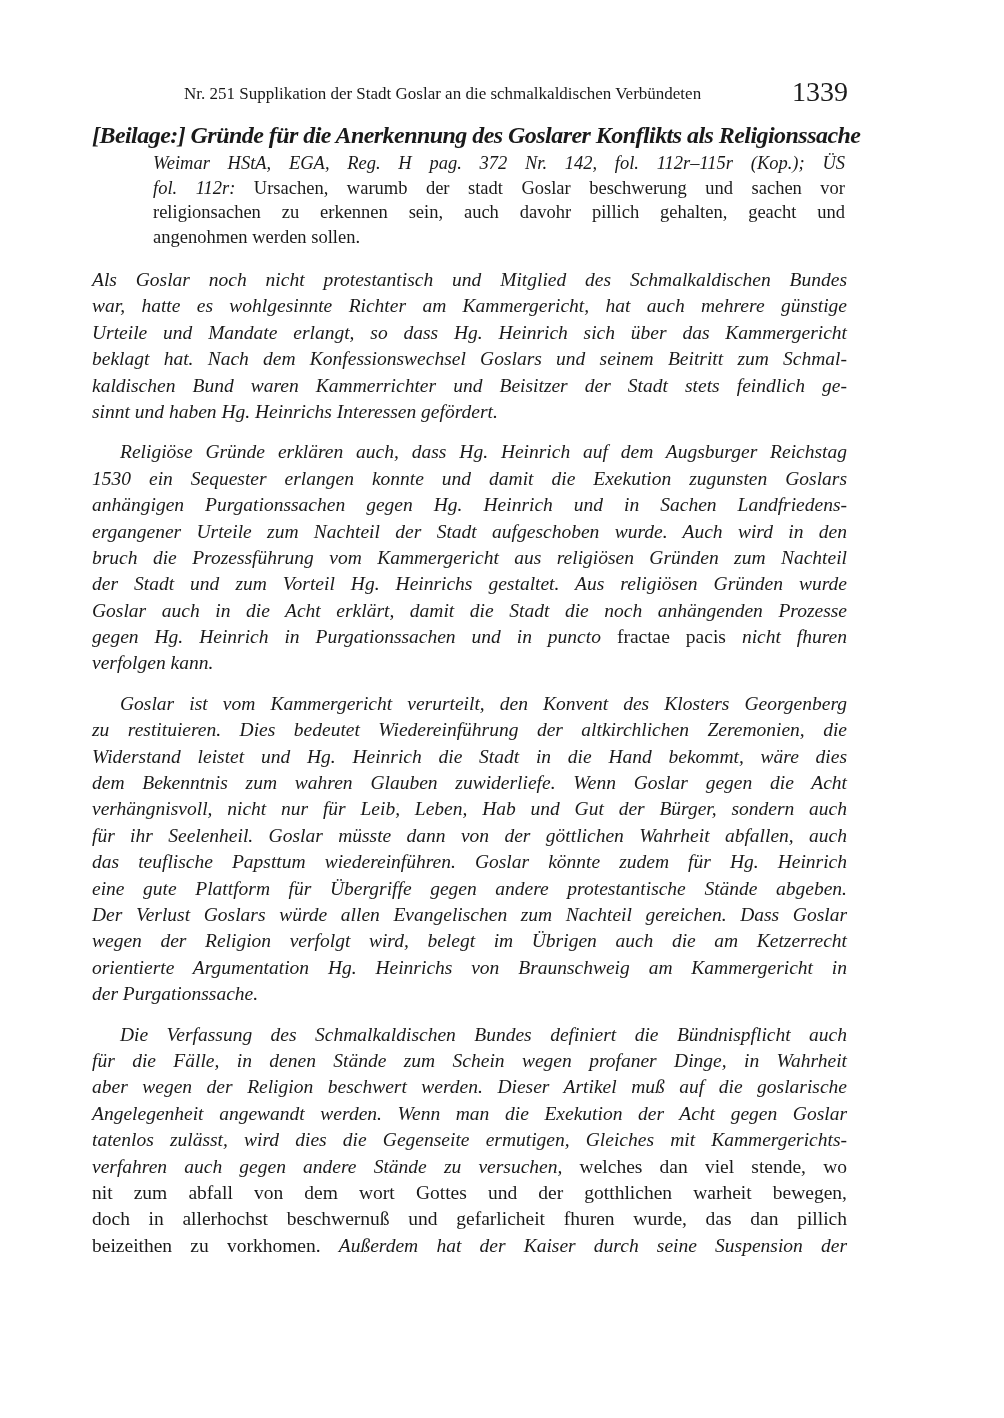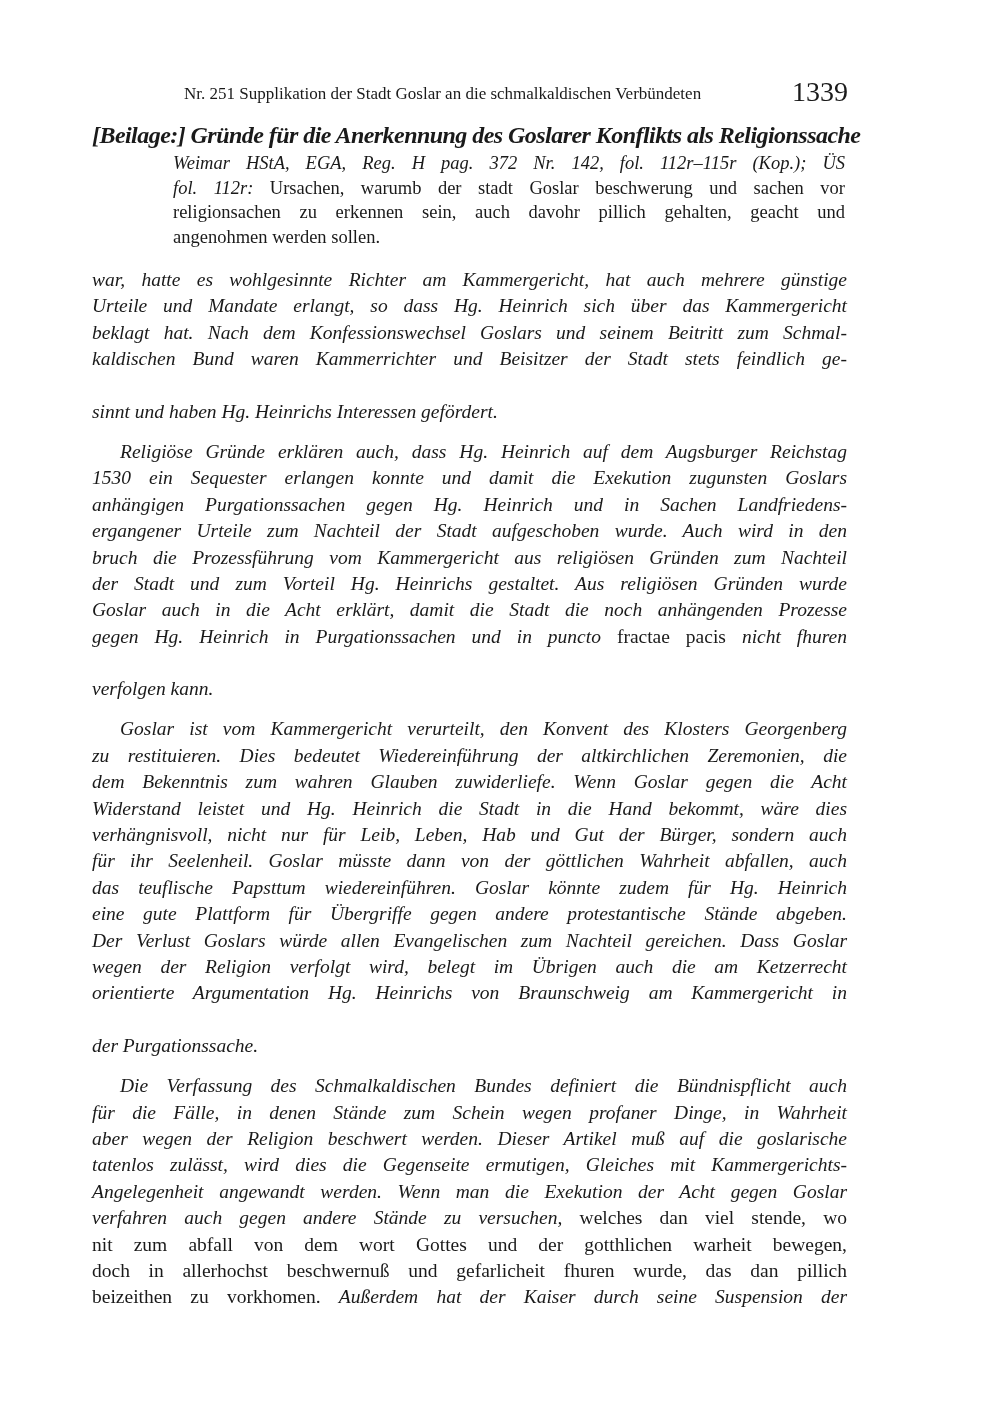--- a/index.html
+++ b/index.html
@@ -7,25 +7,25 @@
            font-family: "Liberation Serif", "DejaVu Serif", serif; }
     .page { position: absolute; left: 0; top: 0; width: 1004px; height: 1418px; }
     .running-head { position: absolute; left: 168px; top: 80px; width: 680px; height: 28px;
                     font-size: 17px; line-height: 28px; }
     .running-head .rh-title { position: absolute; left: 16px; top: 0; white-space: nowrap; }
     .running-head .rh-page { position: absolute; right: 0; top: -2px; font-size: 28px; }
     .doc-heading { position: absolute; left: 92px; top: 121px; width: 760px; font-size: 24px;
                    font-weight: bold; font-style: italic; line-height: 28px; white-space: nowrap;
                    letter-spacing: -0.55px; }
     .source { position: absolute; left: 153px; top: 151px; width: 692px; font-size: 18.5px; line-height: 24.5px; }
-    .source .ln { display: block; height: 24.5px; white-space: nowrap; text-align: justify; text-align-last: justify; margin-left: 20px; }
+    .source .ln { display: block; height: 24.5px; white-space: nowrap; text-align: justify; text-align-last: justify; }
     .source .ln.last { text-align-last: left; }
     .body-text { position: absolute; left: 92px; top: 267px; width: 755px; font-size: 19.5px; line-height: 26.4px; }
     .body-text .ln { display: block; height: 26.4px; white-space: nowrap; text-align: justify; text-align-last: justify; overflow: visible; }
-    .body-text .ln.last { text-align-last: left; margin-top: 26px; }
+    .body-text .ln.last { text-align-last: left; }
     .body-text .ln.indent { padding-left: 28px; margin-top: 14px; }
     .it { font-style: italic; }
     .up { font-style: normal; }
   </style>
 </head>
 <body>
 
 <div class="page">
 
   <div class="running-head">
@@ -36,50 +36,51 @@
   <div class="doc-heading">[Beilage:] Gründe für die Anerkennung des Goslarer Konflikts als Religionssache</div>
 
   <div class="source" id="source">
       <span class="ln "><span class="it">Weimar HStA, EGA, Reg. H pag. 372 Nr. 142, fol. 112r–115r (Kop.); ÜS</span></span>
       <span class="ln "><span class="it">fol. 112r:</span><span class="up"> Ursachen, warumb der stadt Goslar beschwerung und sachen vor</span></span>
       <span class="ln "><span class="up">religionsachen zu erkennen sein, auch davohr pillich gehalten, geacht und</span></span>
       <span class="ln last"><span class="up">angenohmen werden sollen.</span></span>
     </div>
 
   <div class="body-text" id="body">
+      <span class="ln "><span class="it">Als Goslar noch nicht protestantisch und Mitglied des Schmalkaldischen Bundes</span></span>
       <span class="ln "><span class="it">war, hatte es wohlgesinnte Richter am Kammergericht, hat auch mehrere günstige</span></span>
       <span class="ln "><span class="it">Urteile und Mandate erlangt, so dass Hg. Heinrich sich über das Kammergericht</span></span>
       <span class="ln "><span class="it">beklagt hat. Nach dem Konfessionswechsel Goslars und seinem Beitritt zum Schmal-</span></span>
       <span class="ln "><span class="it">kaldischen Bund waren Kammerrichter und Beisitzer der Stadt stets feindlich ge-</span></span>
       <span class="ln last"><span class="it">sinnt und haben Hg. Heinrichs Interessen gefördert.</span></span>
       <span class="ln indent"><span class="it">Religiöse Gründe erklären auch, dass Hg. Heinrich auf dem Augsburger Reichstag</span></span>
       <span class="ln "><span class="it">1530 ein Sequester erlangen konnte und damit die Exekution zugunsten Goslars</span></span>
       <span class="ln "><span class="it">anhängigen Purgationssachen gegen Hg. Heinrich und in Sachen Landfriedens-</span></span>
       <span class="ln "><span class="it">ergangener Urteile zum Nachteil der Stadt aufgeschoben wurde. Auch wird in den</span></span>
       <span class="ln "><span class="it">bruch die Prozessführung vom Kammergericht aus religiösen Gründen zum Nachteil</span></span>
       <span class="ln "><span class="it">der Stadt und zum Vorteil Hg. Heinrichs gestaltet. Aus religiösen Gründen wurde</span></span>
       <span class="ln "><span class="it">Goslar auch in die Acht erklärt, damit die Stadt die noch anhängenden Prozesse</span></span>
       <span class="ln "><span class="it">gegen Hg. Heinrich in Purgationssachen und in puncto </span><span class="up">fractae pacis</span><span class="it"> nicht fhuren</span></span>
       <span class="ln last"><span class="it">verfolgen kann.</span></span>
       <span class="ln indent"><span class="it">Goslar ist vom Kammergericht verurteilt, den Konvent des Klosters Georgenberg</span></span>
       <span class="ln "><span class="it">zu restituieren. Dies bedeutet Wiedereinführung der altkirchlichen Zeremonien, die</span></span>
+      <span class="ln "><span class="it">Widerstand leistet und Hg. Heinrich die Stadt in die Hand bekommt, wäre dies</span></span>
       <span class="ln "><span class="it">dem Bekenntnis zum wahren Glauben zuwiderliefe. Wenn Goslar gegen die Acht</span></span>
-      <span class="ln "><span class="it">Widerstand leistet und Hg. Heinrich die Stadt in die Hand bekommt, wäre dies</span></span>
       <span class="ln "><span class="it">verhängnisvoll, nicht nur für Leib, Leben, Hab und Gut der Bürger, sondern auch</span></span>
       <span class="ln "><span class="it">für ihr Seelenheil. Goslar müsste dann von der göttlichen Wahrheit abfallen, auch</span></span>
       <span class="ln "><span class="it">das teuflische Papsttum wiedereinführen. Goslar könnte zudem für Hg. Heinrich</span></span>
       <span class="ln "><span class="it">eine gute Plattform für Übergriffe gegen andere protestantische Stände abgeben.</span></span>
       <span class="ln "><span class="it">Der Verlust Goslars würde allen Evangelischen zum Nachteil gereichen. Dass Goslar</span></span>
       <span class="ln "><span class="it">wegen der Religion verfolgt wird, belegt im Übrigen auch die am Ketzerrecht</span></span>
       <span class="ln "><span class="it">orientierte Argumentation Hg. Heinrichs von Braunschweig am Kammergericht in</span></span>
       <span class="ln last"><span class="it">der Purgationssache.</span></span>
       <span class="ln indent"><span class="it">Die Verfassung des Schmalkaldischen Bundes definiert die Bündnispflicht auch</span></span>
       <span class="ln "><span class="it">für die Fälle, in denen Stände zum Schein wegen profaner Dinge, in Wahrheit</span></span>
       <span class="ln "><span class="it">aber wegen der Religion beschwert werden. Dieser Artikel muß auf die goslarische</span></span>
+      <span class="ln "><span class="it">Angelegenheit angewandt werden. Wenn man die Exekution der Acht gegen Goslar</span></span>
       <span class="ln "><span class="it">tatenlos zulässt, wird dies die Gegenseite ermutigen, Gleiches mit Kammergerichts-</span></span>
-      <span class="ln "><span class="it">Angelegenheit angewandt werden. Wenn man die Exekution der Acht gegen Goslar</span></span>
       <span class="ln "><span class="it">verfahren auch gegen andere Stände zu versuchen,</span><span class="up"> welches dan viel stende, wo</span></span>
       <span class="ln "><span class="up">nit zum abfall von dem wort Gottes und der gotthlichen warheit bewegen,</span></span>
       <span class="ln "><span class="up">doch in allerhochst beschwernuß und gefarlicheit fhuren wurde, das dan pillich</span></span>
       <span class="ln "><span class="up">beizeithen zu vorkhomen. </span><span class="it">Außerdem hat der Kaiser durch seine Suspension der</span></span>
     </div>
 
 </div>
 
 </body></html>

